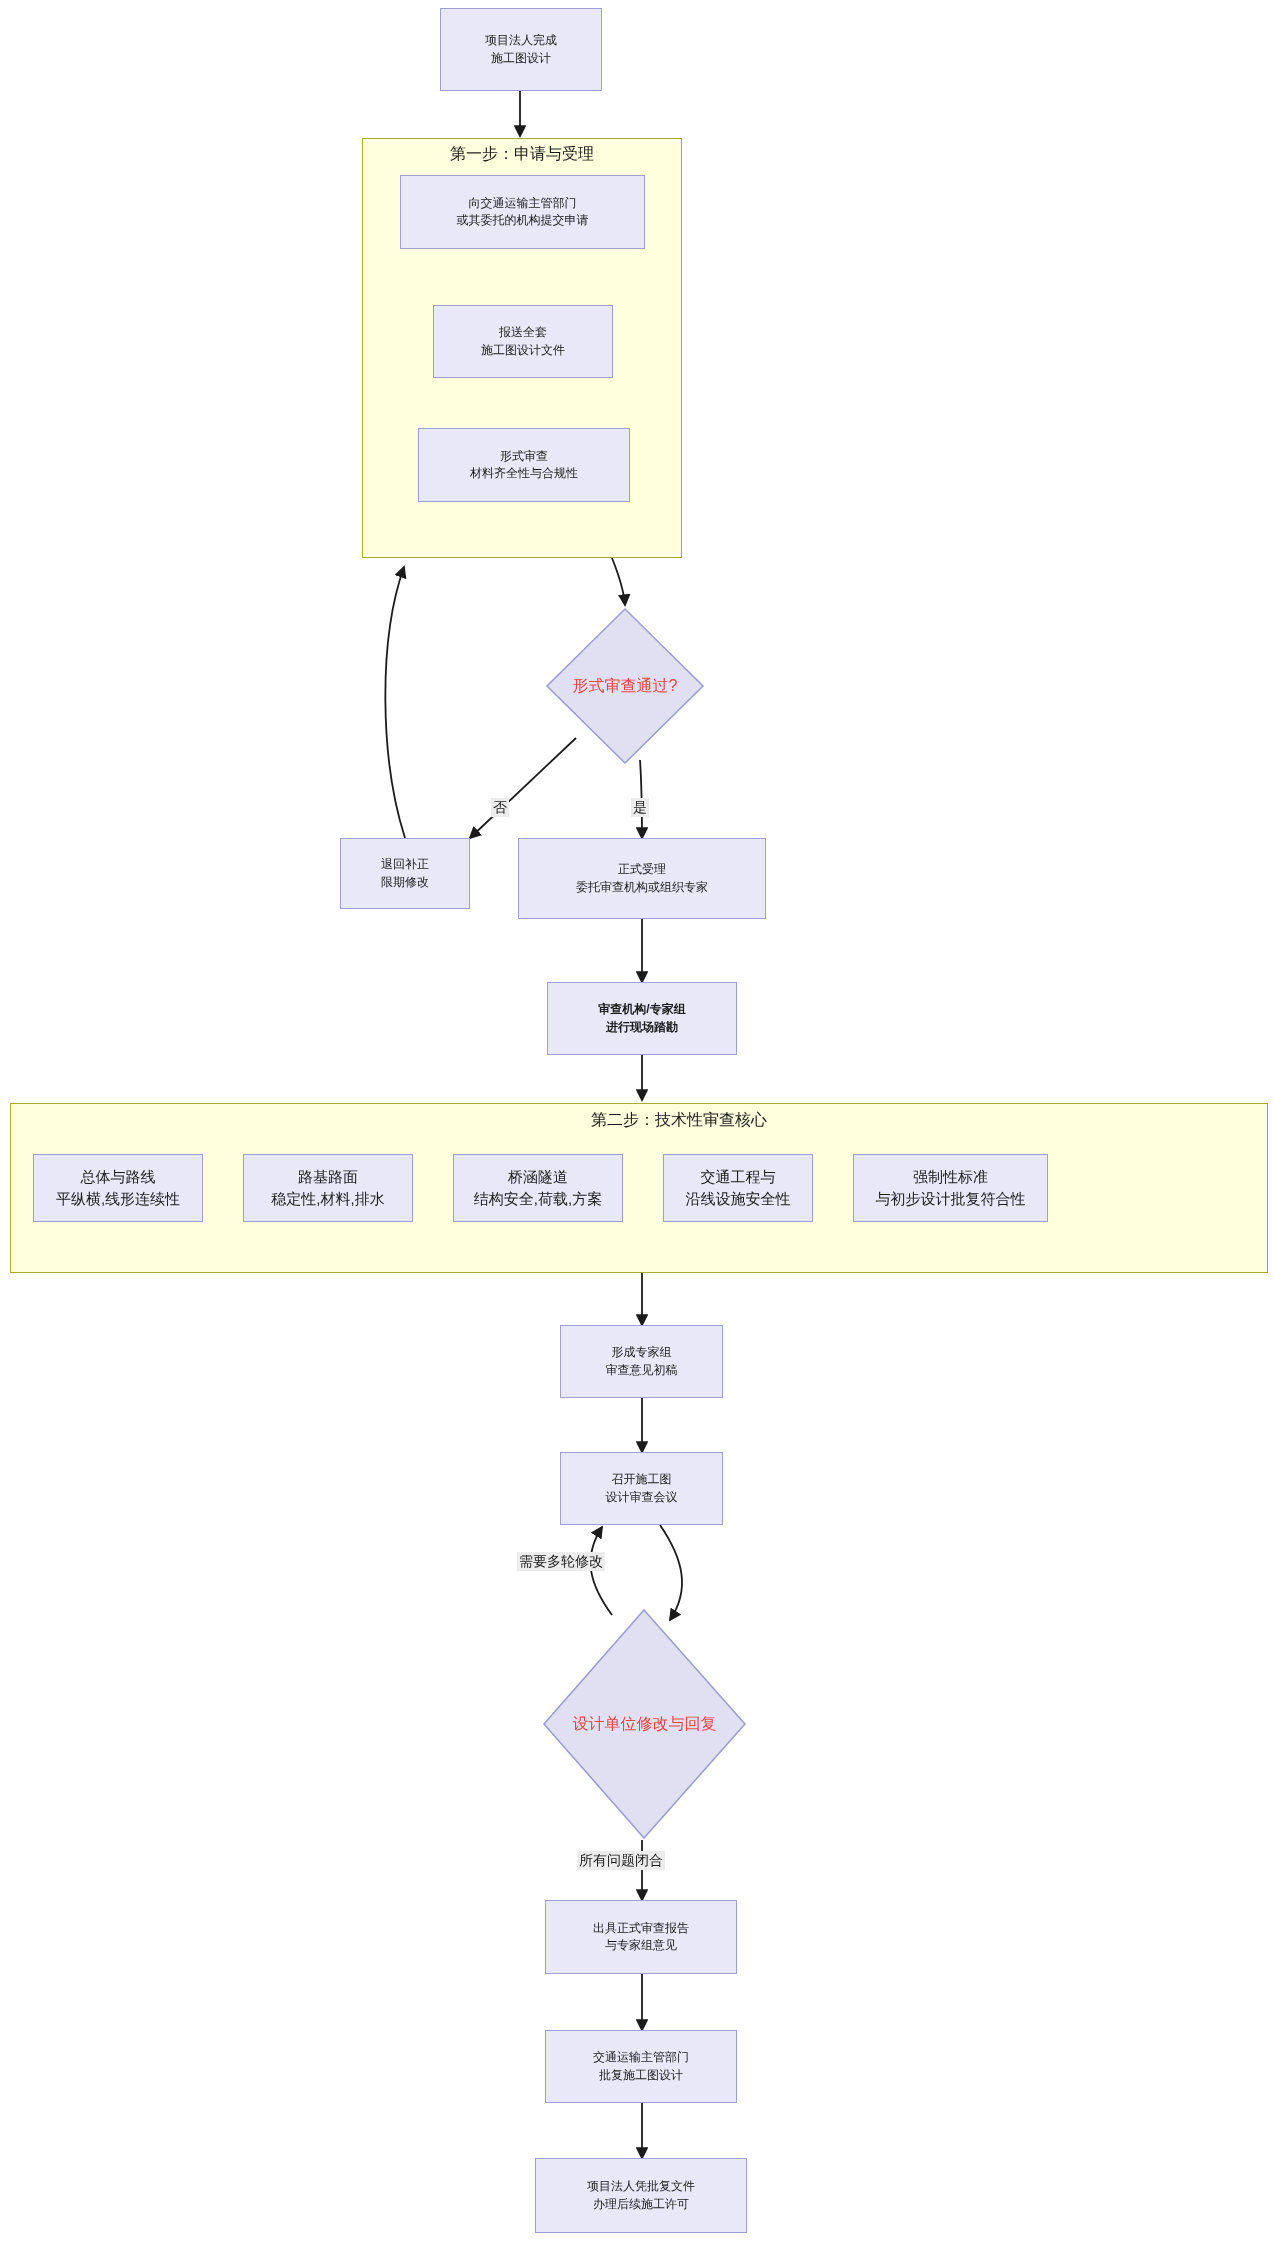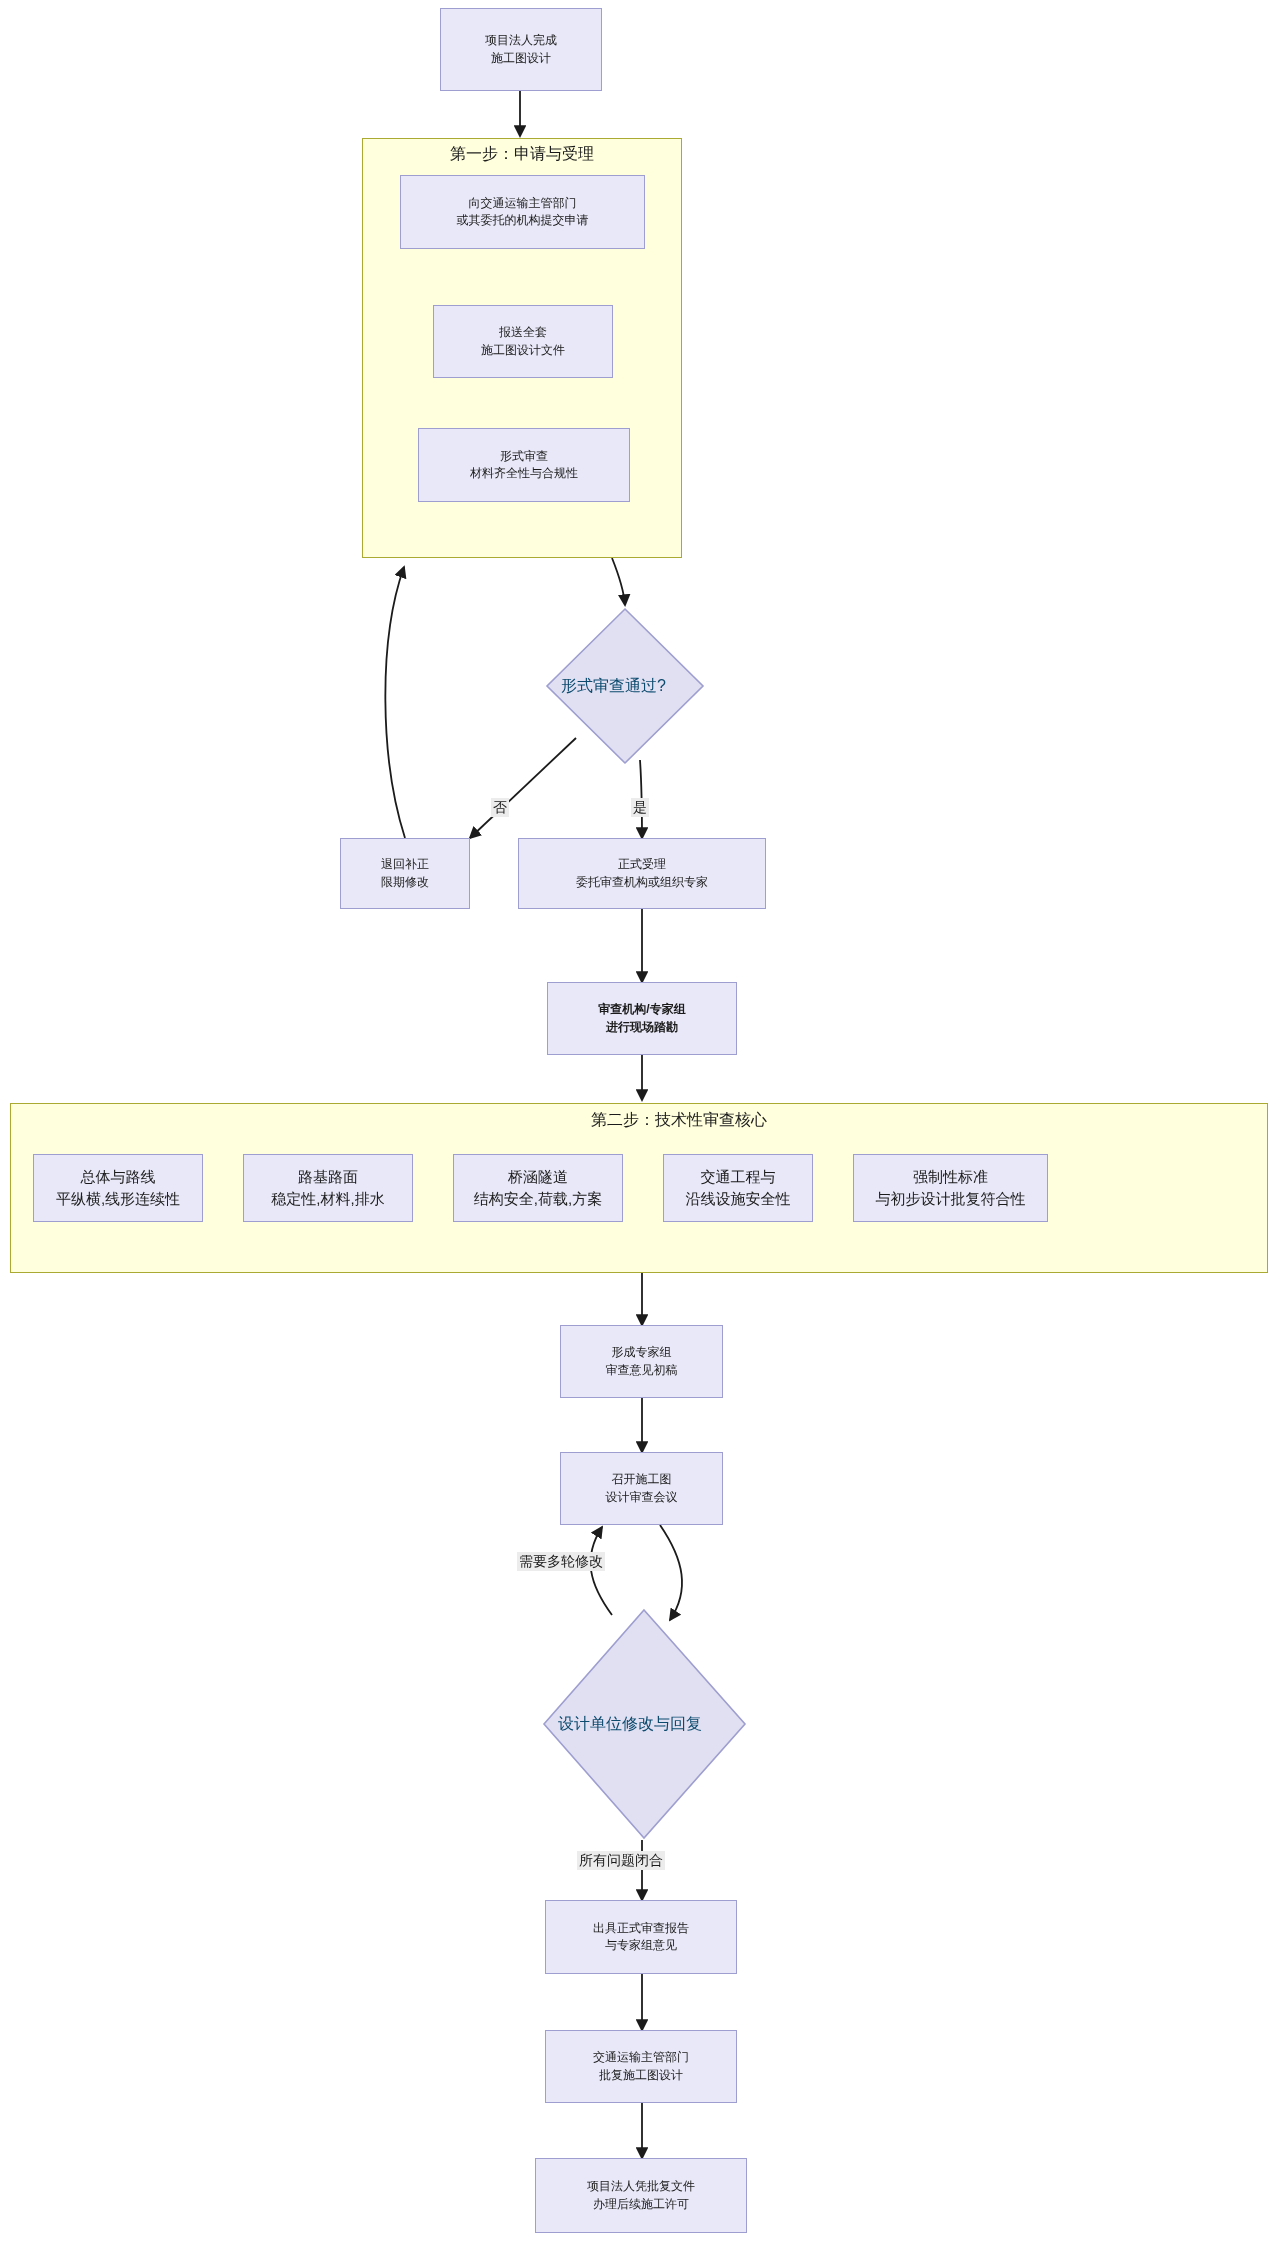--- a/index.html
+++ b/index.html
@@ -60,24 +60,25 @@
     position: absolute;
     z-index: 3;
   }
   .diamond .shape {
     position: absolute;
     left: 0; top: 0;
     width: 100%; height: 100%;
   }
   .diamond .dlabel {
     position: absolute;
-    left: 16px;
+    left: 0;
     width: 100%;
+    text-align: center;
     font-size: 16px;
-    color: #0c4a6e;
+    color: #ef4444;
     white-space: nowrap;
   }
   .edge-label {
     position: absolute;
     z-index: 4;
     background: #ececec;
     color: #1b1b1b;
     font-size: 14px;
     line-height: 1.2;
     padding: 1px 2px;
@@ -159,21 +160,21 @@
       <polygon points="80,2 158,79 80,156 2,79" fill="#e0e0f2" stroke="#9e9ed0" stroke-width="1.6"></polygon>
     </svg>
     <div class="dlabel" style="top:69px;">形式审查通过?</div>
   </div>
 
   <div class="node" style="left:340px; top:838px; width:130px; height:71px;">
     <span class="line">退回补正</span>
     <span class="line">限期修改</span>
   </div>
 
-  <div class="node" style="left:518px; top:838px; width:248px; height:71px;">
+  <div class="node" style="left:518px; top:838px; width:248px; height:81px;">
     <span class="line">正式受理</span>
     <span class="line">委托审查机构或组织专家</span>
   </div>
 
   <div class="node" style="left:547px; top:982px; width:190px; height:73px;font-weight:bold;">
     <span class="line">审查机构/专家组</span>
     <span class="line">进行现场踏勘</span>
   </div>
 
   <div class="node small-node" style="left:33px; top:1154px; width:170px; height:68px;">

